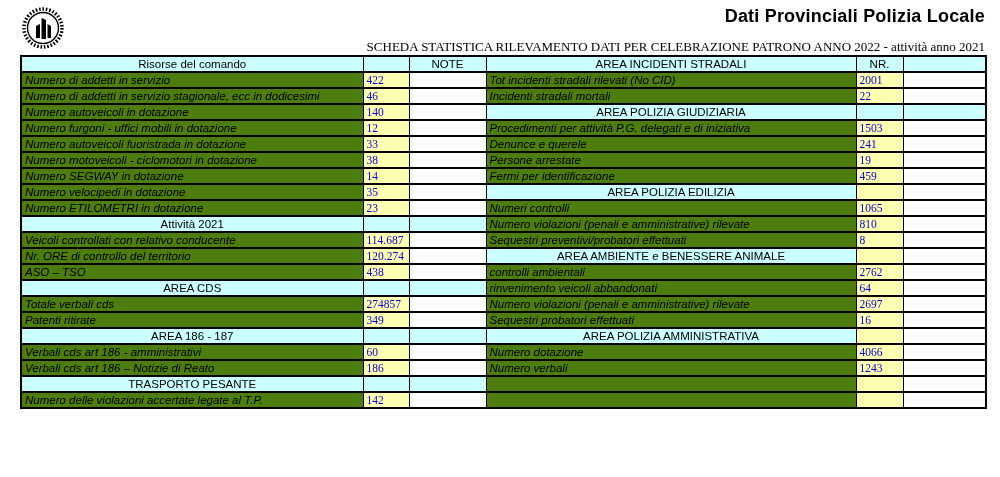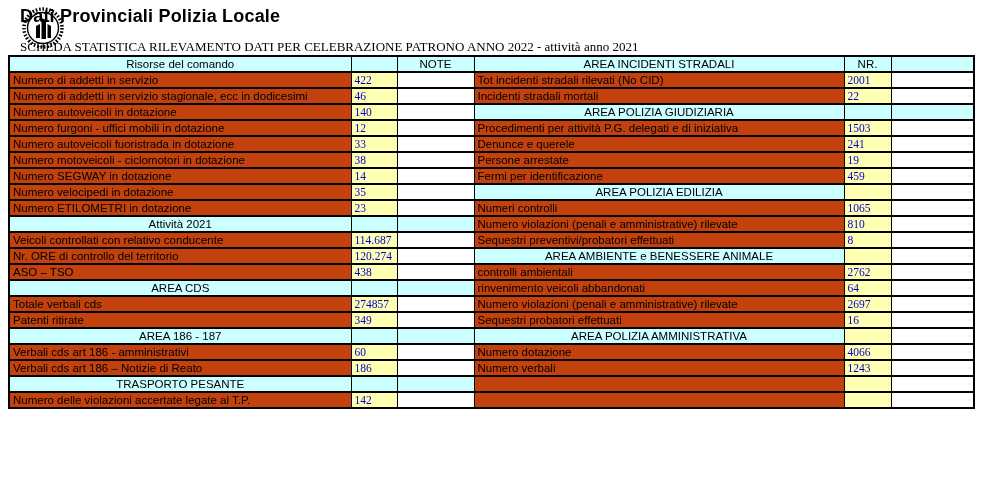--- a/index.html
+++ b/index.html
@@ -6,39 +6,39 @@
     --cyan:#CCFFFF;
     --yellow:#FFFFB3;
     --blue:#0000CC;
     --border:#000000;
   }
   html,body{margin:0;padding:0;background:#fff;}
   .page{
     position:relative;width:1000px;height:477px;background:#fff;
     font-family:"Liberation Sans",sans-serif;color:#000;overflow:hidden;
   }
-  .titleblock{position:absolute;left:20px;top:6px;width:965px;text-align:left;}
+  .titleblock{position:absolute;left:20px;top:6px;width:965px;text-align:right;}
   .title{font-size:18px;font-weight:bold;margin:0;letter-spacing:0.2px;}
   .subtitle{font-family:"Liberation Serif",serif;font-size:13px;margin-top:12px;}
   .logo{position:absolute;left:21px;top:6px;width:44px;height:44px;}
   table.sheet{
-    position:absolute;left:8px;top:55px;width:965px;
+    position:absolute;left:20px;top:55px;width:965px;
     border-collapse:collapse;table-layout:fixed;
     border:2px solid var(--border);
   }
   table.sheet td,table.sheet th{
     border:1px solid var(--border);
     border-top-width:2px;border-bottom-width:2px;
     height:14px;line-height:14px;padding:0 3px;
     font-size:11.5px;font-weight:normal;
     overflow:hidden;white-space:nowrap;text-align:left;
   }
   .sec{background:var(--cyan);font-weight:bold;text-align:center !important;}
   .secbg{background:var(--cyan);}
-  .lbl{background:#c2410c;}
+  .lbl{background:#4d7c0f;font-style:italic;}
   .note{background:#fff;}
   .val{
     background:var(--yellow);color:var(--blue);
     font-family:"Liberation Serif",serif;font-weight:bold;
     font-size:12.5px;text-align:center;
   }
   th.sec{font-size:11.5px;}
 </style>
 </head>
 <body>

